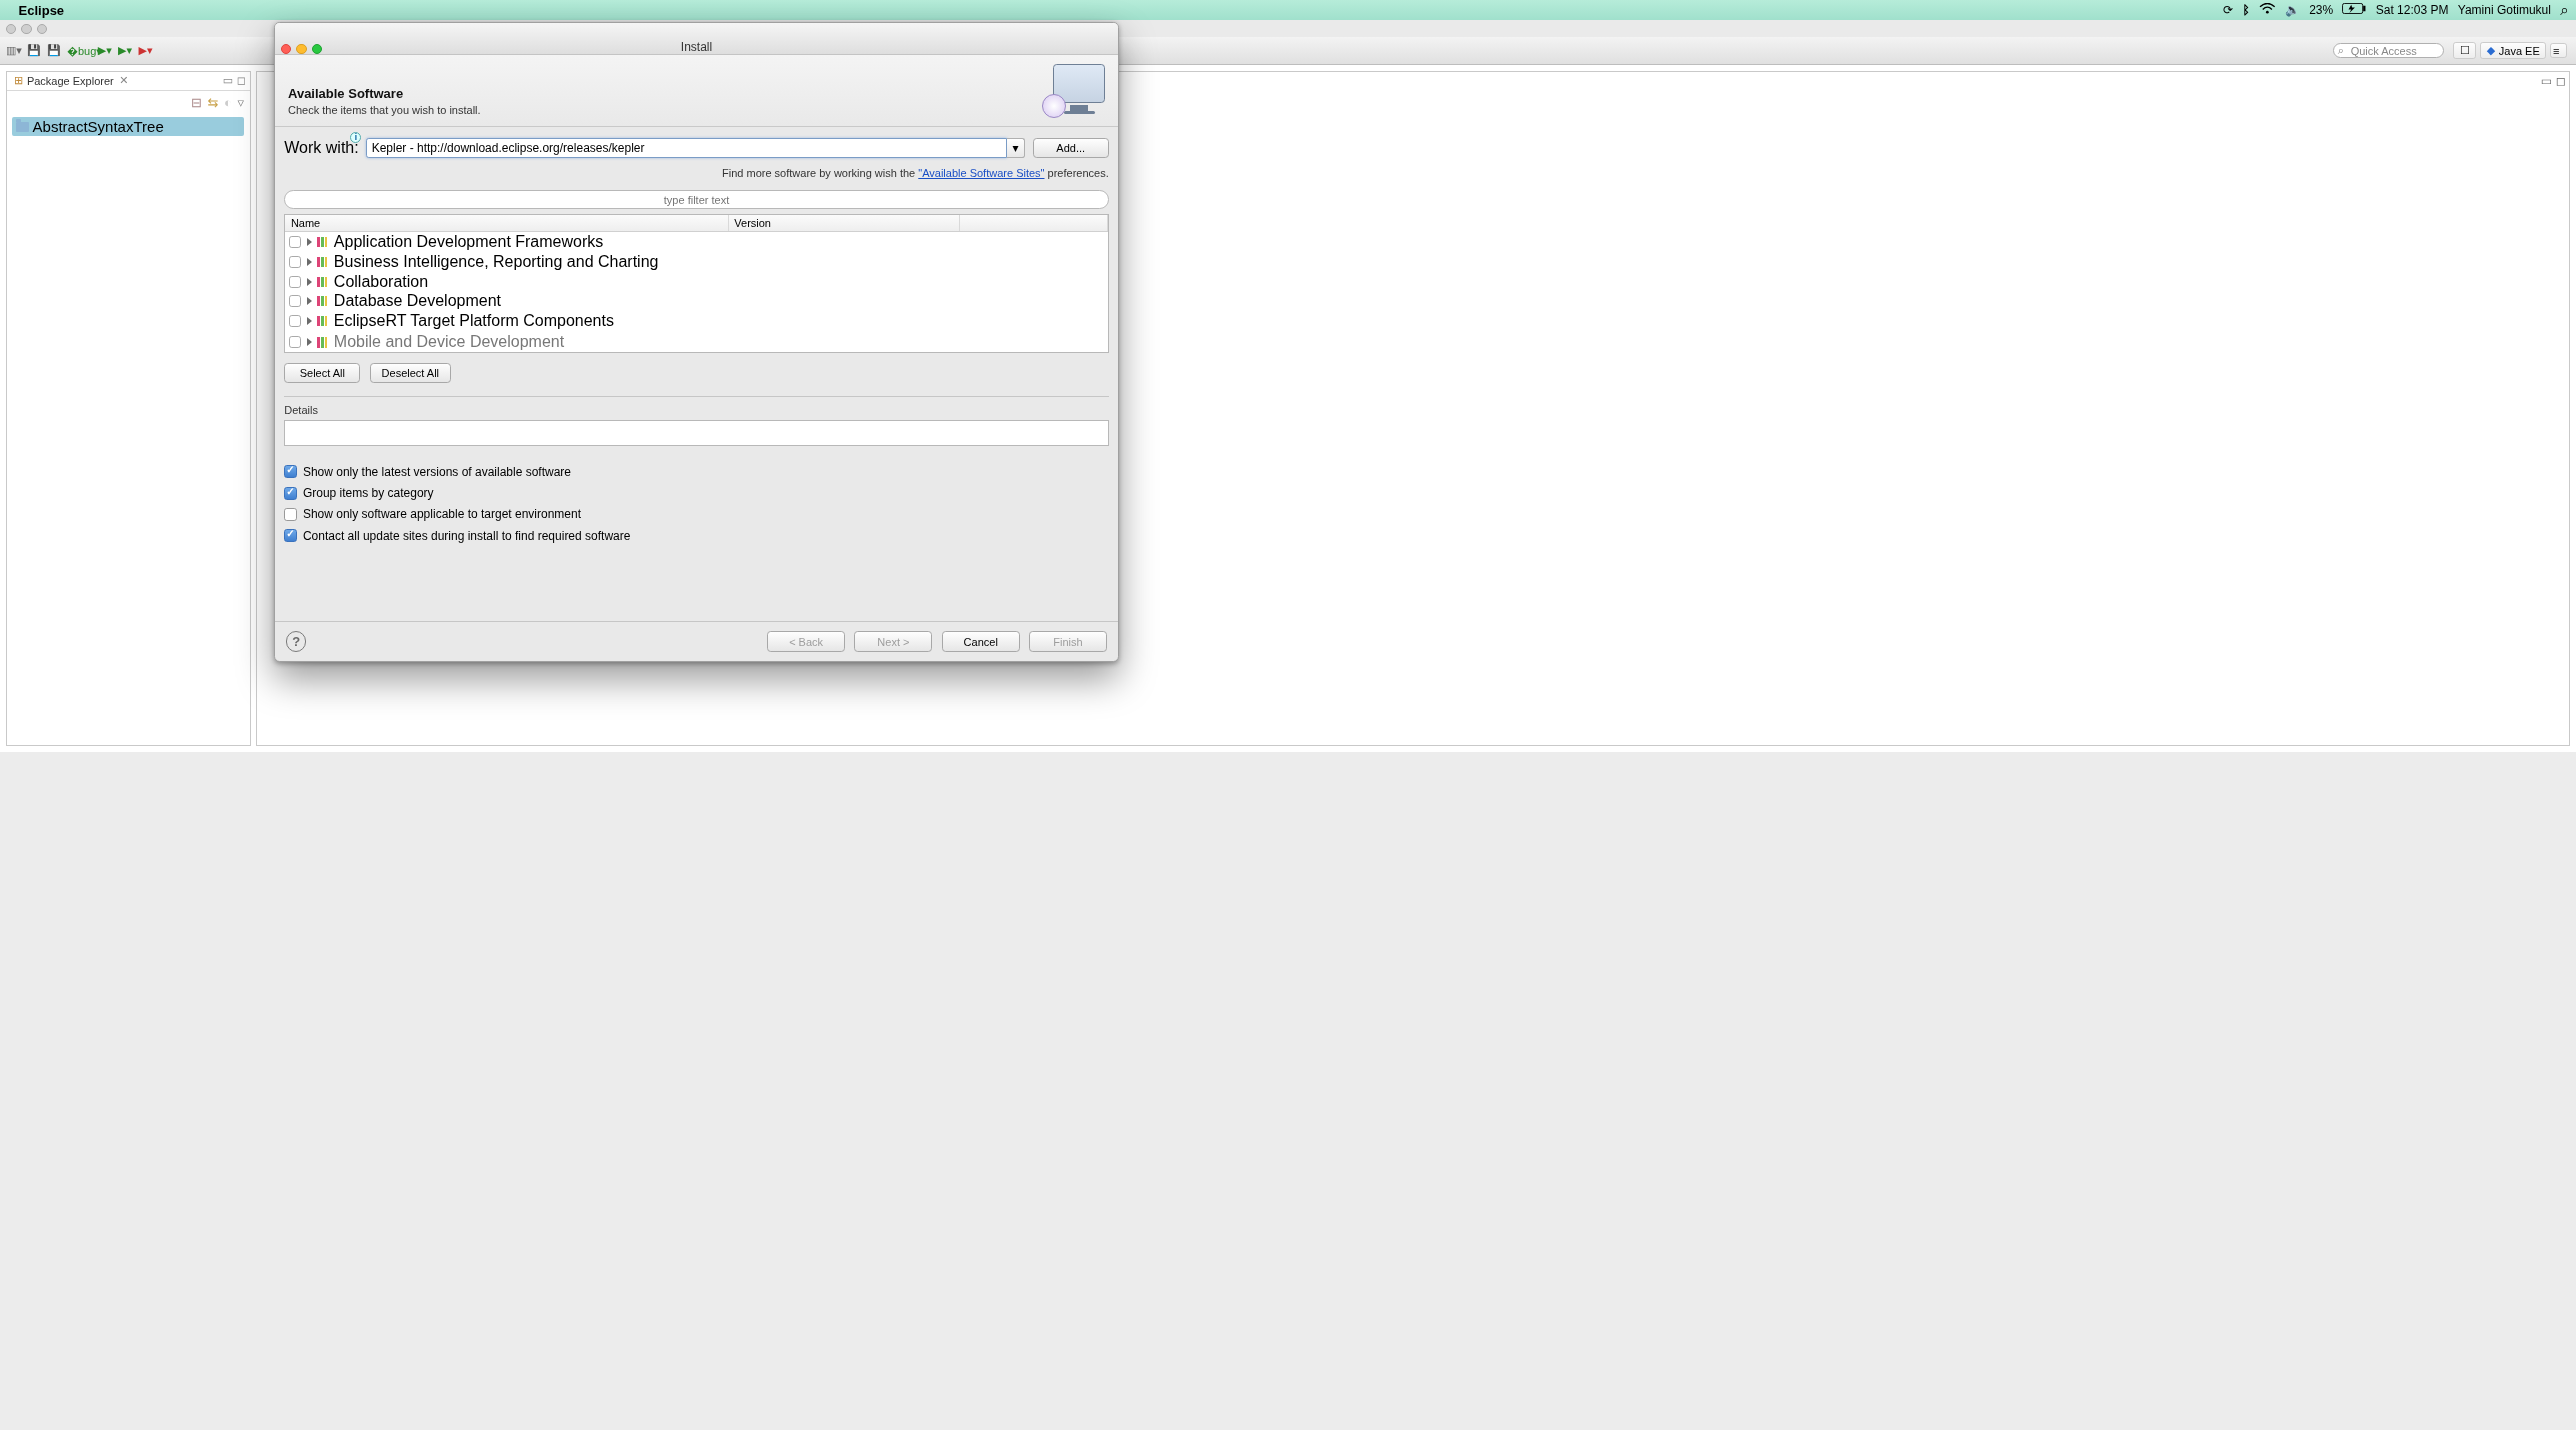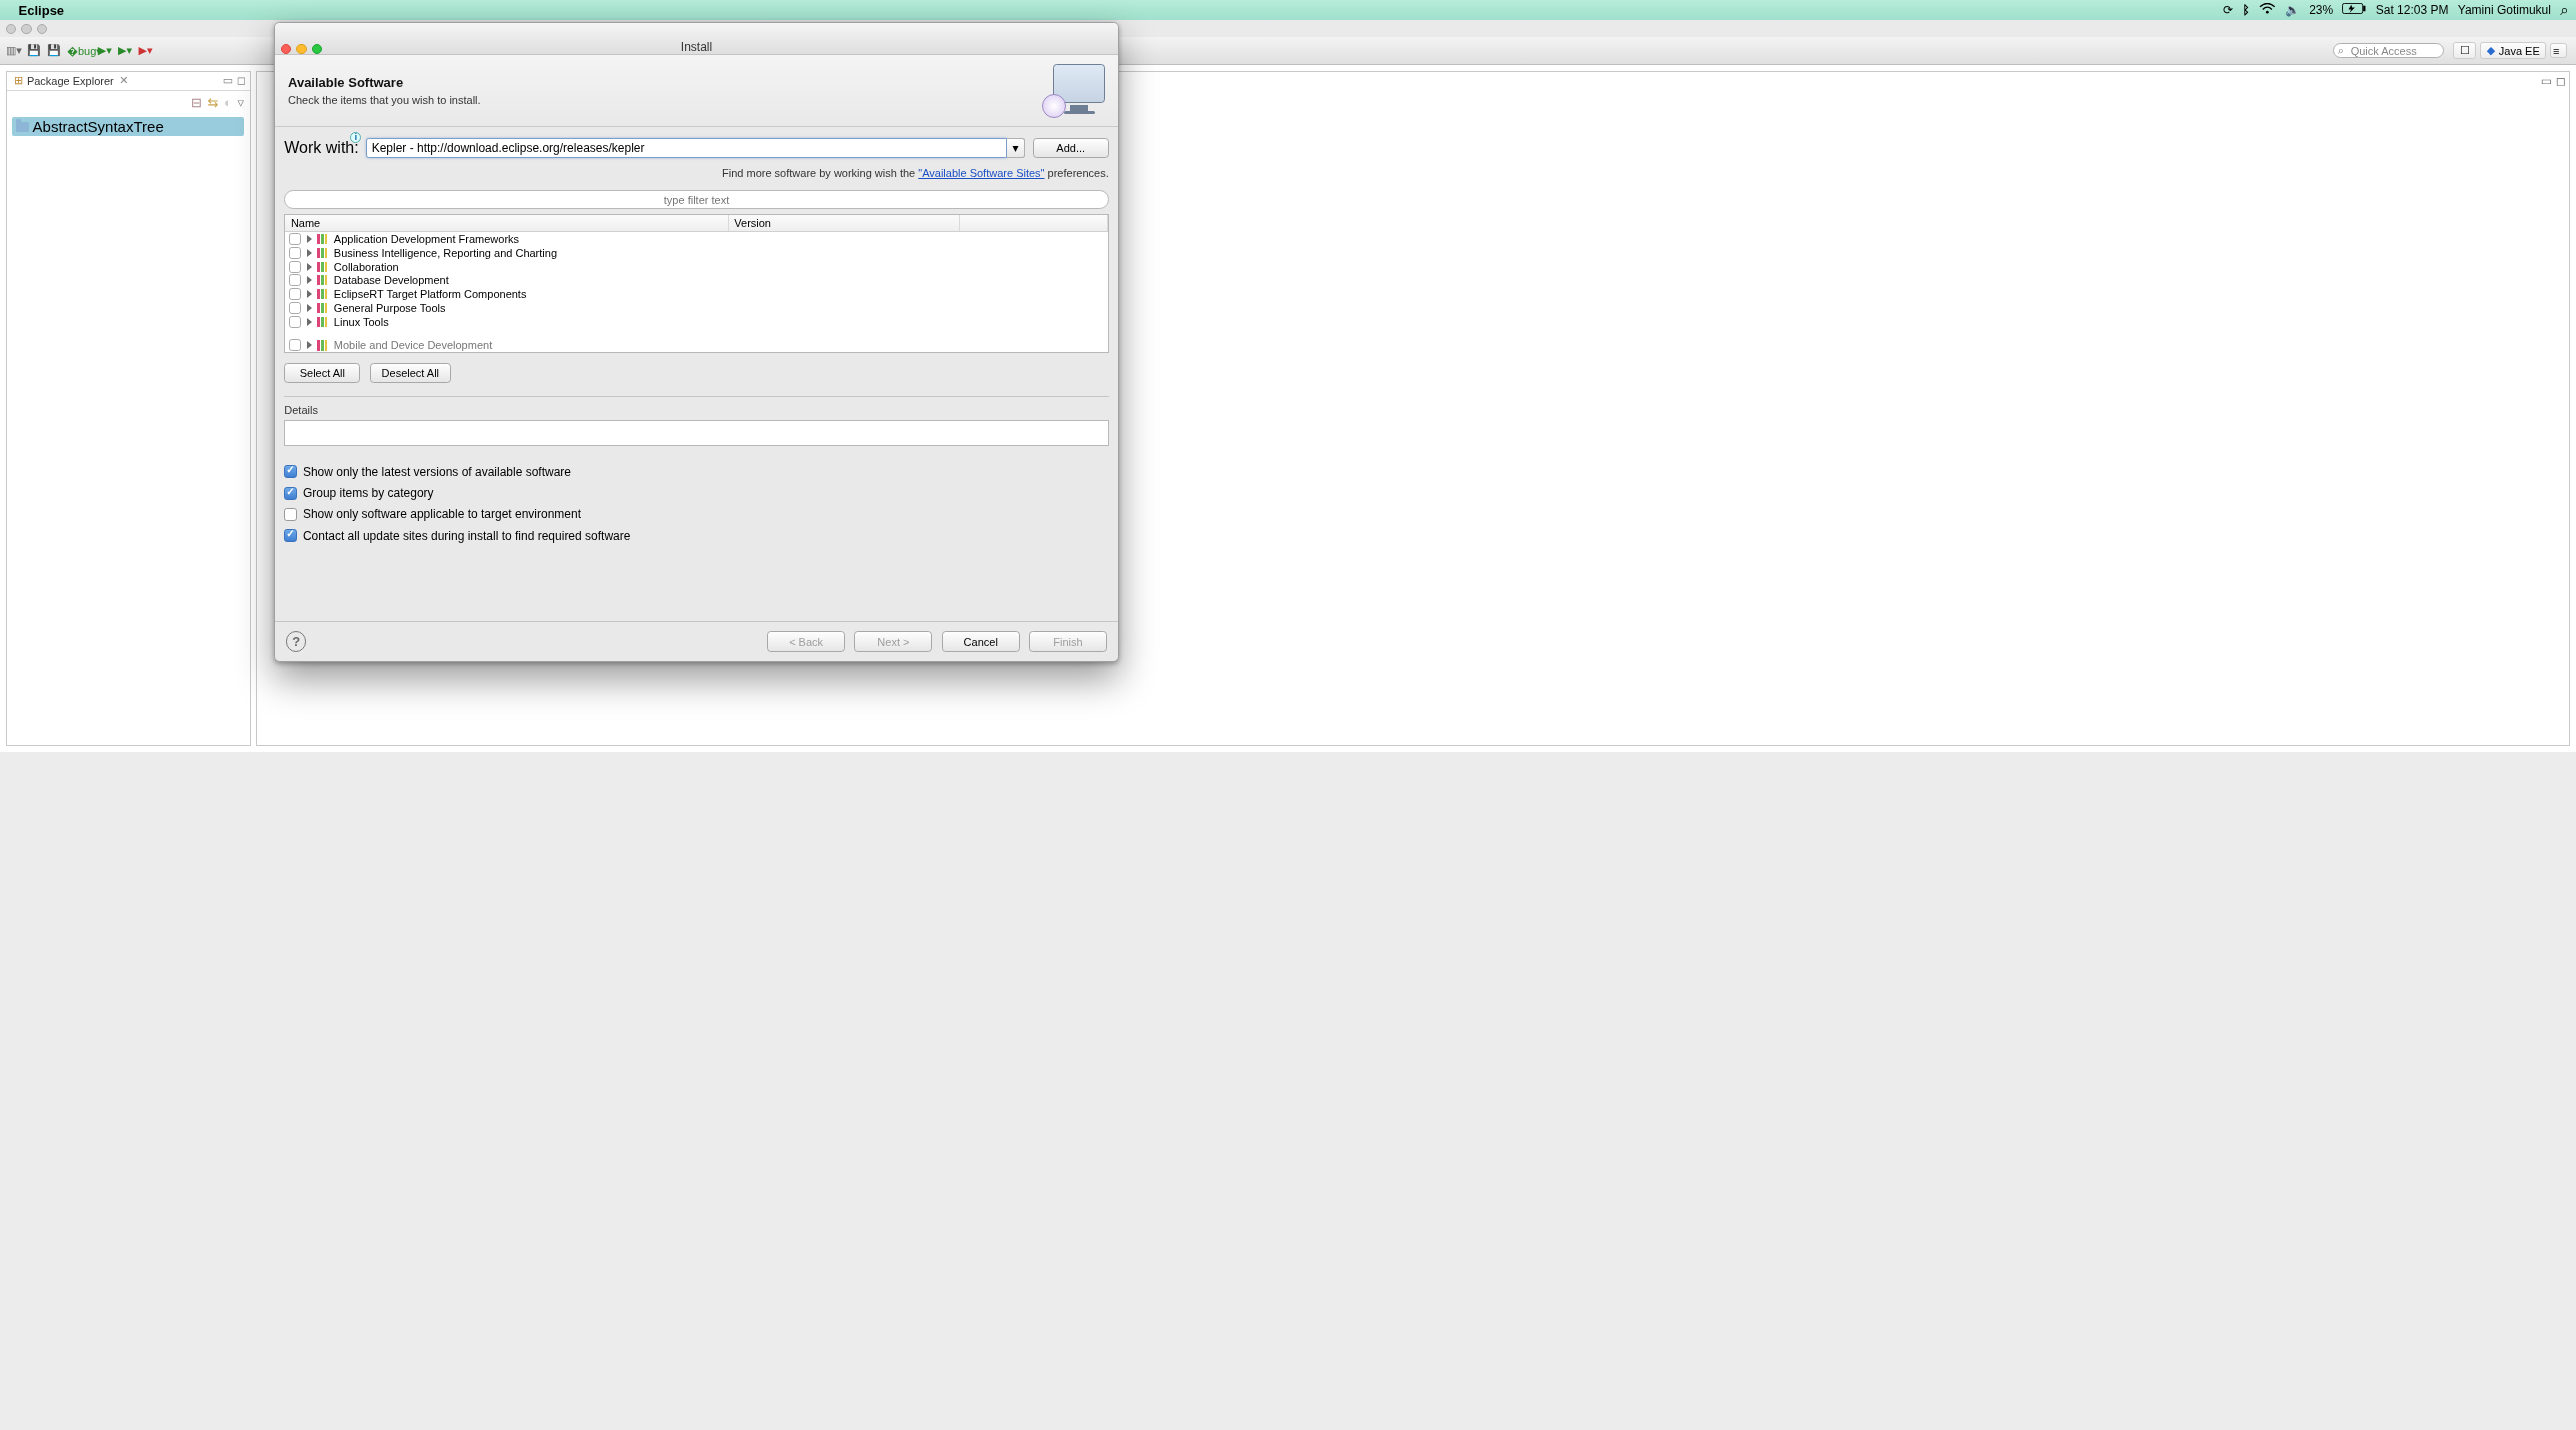--- a/index.html
+++ b/index.html
@@ -125,21 +125,21 @@
 .dlg-titlebar .traffic .dot.red { background:#ff5f57; border-color:#e0443e; }
 .dlg-titlebar .traffic .dot.yellow { background:#febc2e; border-color:#dca024; }
 .dlg-titlebar .traffic .dot.green { background:#28c840; border-color:#1fa232; }
 .dlg-titlebar .title { position:absolute; left:0; right:0; text-align:center; font-size:12px; color:#333; }
 
 .dlg-header {
   background: linear-gradient(#f4f4f4,#e9e9e9);
   border-bottom:0.9px solid #c9c9c9;
   padding:9.3px 13px 9.3px 13px;
   display:flex;
-  align-items:center;
+  align-items:flex-end;
 }
 .dlg-header .txt h2 { font-size:13px; font-weight:bold; margin-bottom:3.7px; color:#111;}
 .dlg-header .txt p { font-size:11px; color:#333;}
 .dlg-header .img { margin-left:auto; width:59px; height:52px; position:relative; }
 .dlg-header .img .monitor { width:52px; height:39px; border:1.9px solid #6e7f95; border-radius:3.7px; background:linear-gradient(#dfe9f5,#c6d3e3); position:absolute; right:0; top:0;}
 .dlg-header .img .stand { width:18.5px; height:5.6px; background:#6e7f95; position:absolute; bottom:5.6px; right:16.7px;}
 .dlg-header .img .base { width:31px; height:3.7px; background:#6e7f95; position:absolute; bottom:1.9px; right:10.2px; border-radius:1.9px;}
 .dlg-header .img .disc { width:24px; height:24px; border-radius:50%; background:radial-gradient(#fff,#d7c7f1); border:0.9px solid #9a88c5; position:absolute; bottom:-1.9px; left:-3.7px;}
 
 .dlg-body { padding: 11px 9.3px 7.4px 9.3px; flex:1; display:flex; flex-direction:column; overflow:hidden;}
@@ -168,21 +168,21 @@
   padding:1.9px 9.3px; font-size:11px; color:#888; background:#fff;text-align:center;
 }
 
 .list-box { border:0.9px solid #b8b8b8; background:#fff; margin-top:5.6px; height:139px; overflow:hidden; display:flex; flex-direction:column;}
 .list-header { display:flex; background:linear-gradient(#fbfbfb,#eee); border-bottom:0.9px solid #d0d0d0; font-size:11px;}
 .list-header .col { padding:1.9px 5.6px; border-right:0.9px solid #d9d9d9; }
 .col-name { flex:1; }
 .col-version { width:231px; }
 .col-end { width:148px; }
 .list-rows { flex:1; overflow:hidden; }
-.list-row { display:flex; align-items:center; padding:0.9px 3.7px; font-size:11px; gap:5.6px;}
+.list-row { display:flex; align-items:center; padding:0.9px 3.7px; font-size:16px; gap:5.6px;}
 .chk { width:12px; height:12px; border:0.9px solid #aaa; border-radius:2.8px; background:#fff;}
 .tri { width:0; height:0; border-top:4.6px solid transparent; border-bottom:4.6px solid transparent; border-left:5.6px solid #6b6b6b; }
 .cat-ico { display:inline-flex;}
 .cat-ico span{ width:2.8px; height:10.2px; margin-right:0.9px; display:inline-block;}
 .cat-ico .r{background:#d47;} .cat-ico .g{background:#6b5;} .cat-ico .b{background:#e7c440;}
 .list-row.partial { color:#777;}
 .list-row .rowtext { white-space:nowrap; }
 .list-clip { height:100px; overflow:hidden; }
 
 .sel-row { display:flex; gap:9.3px; margin-top:9.3px;}

